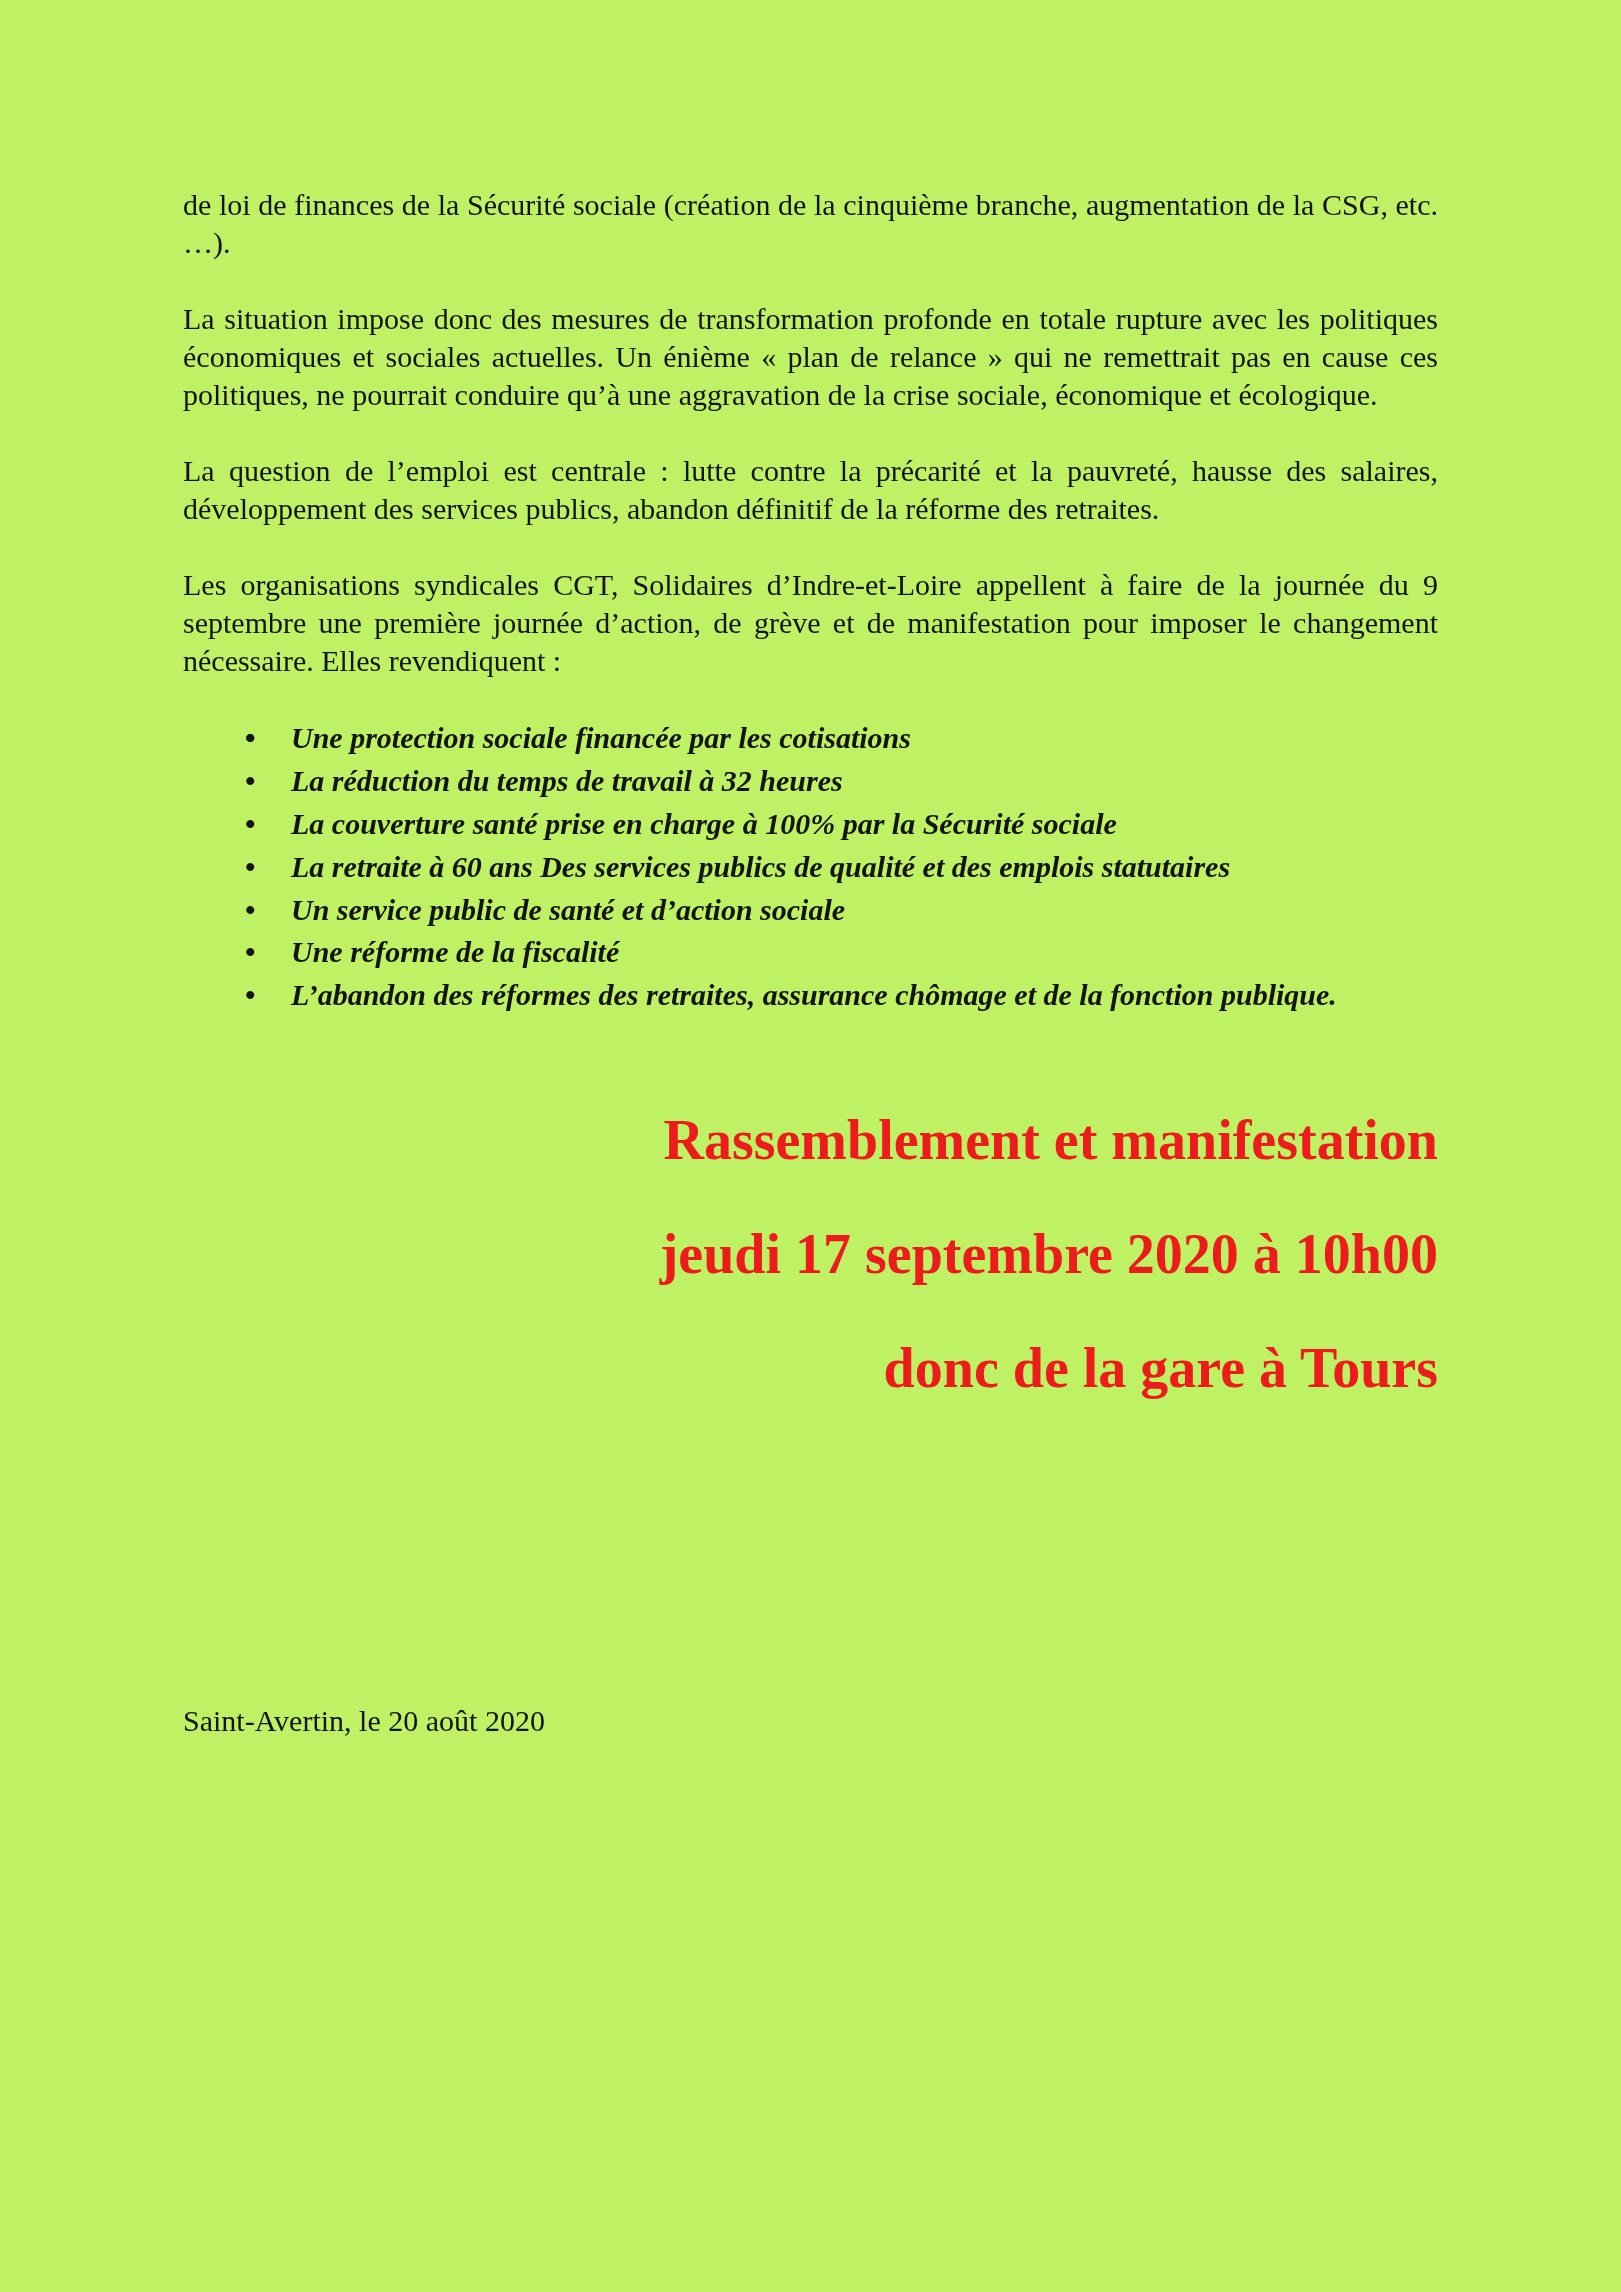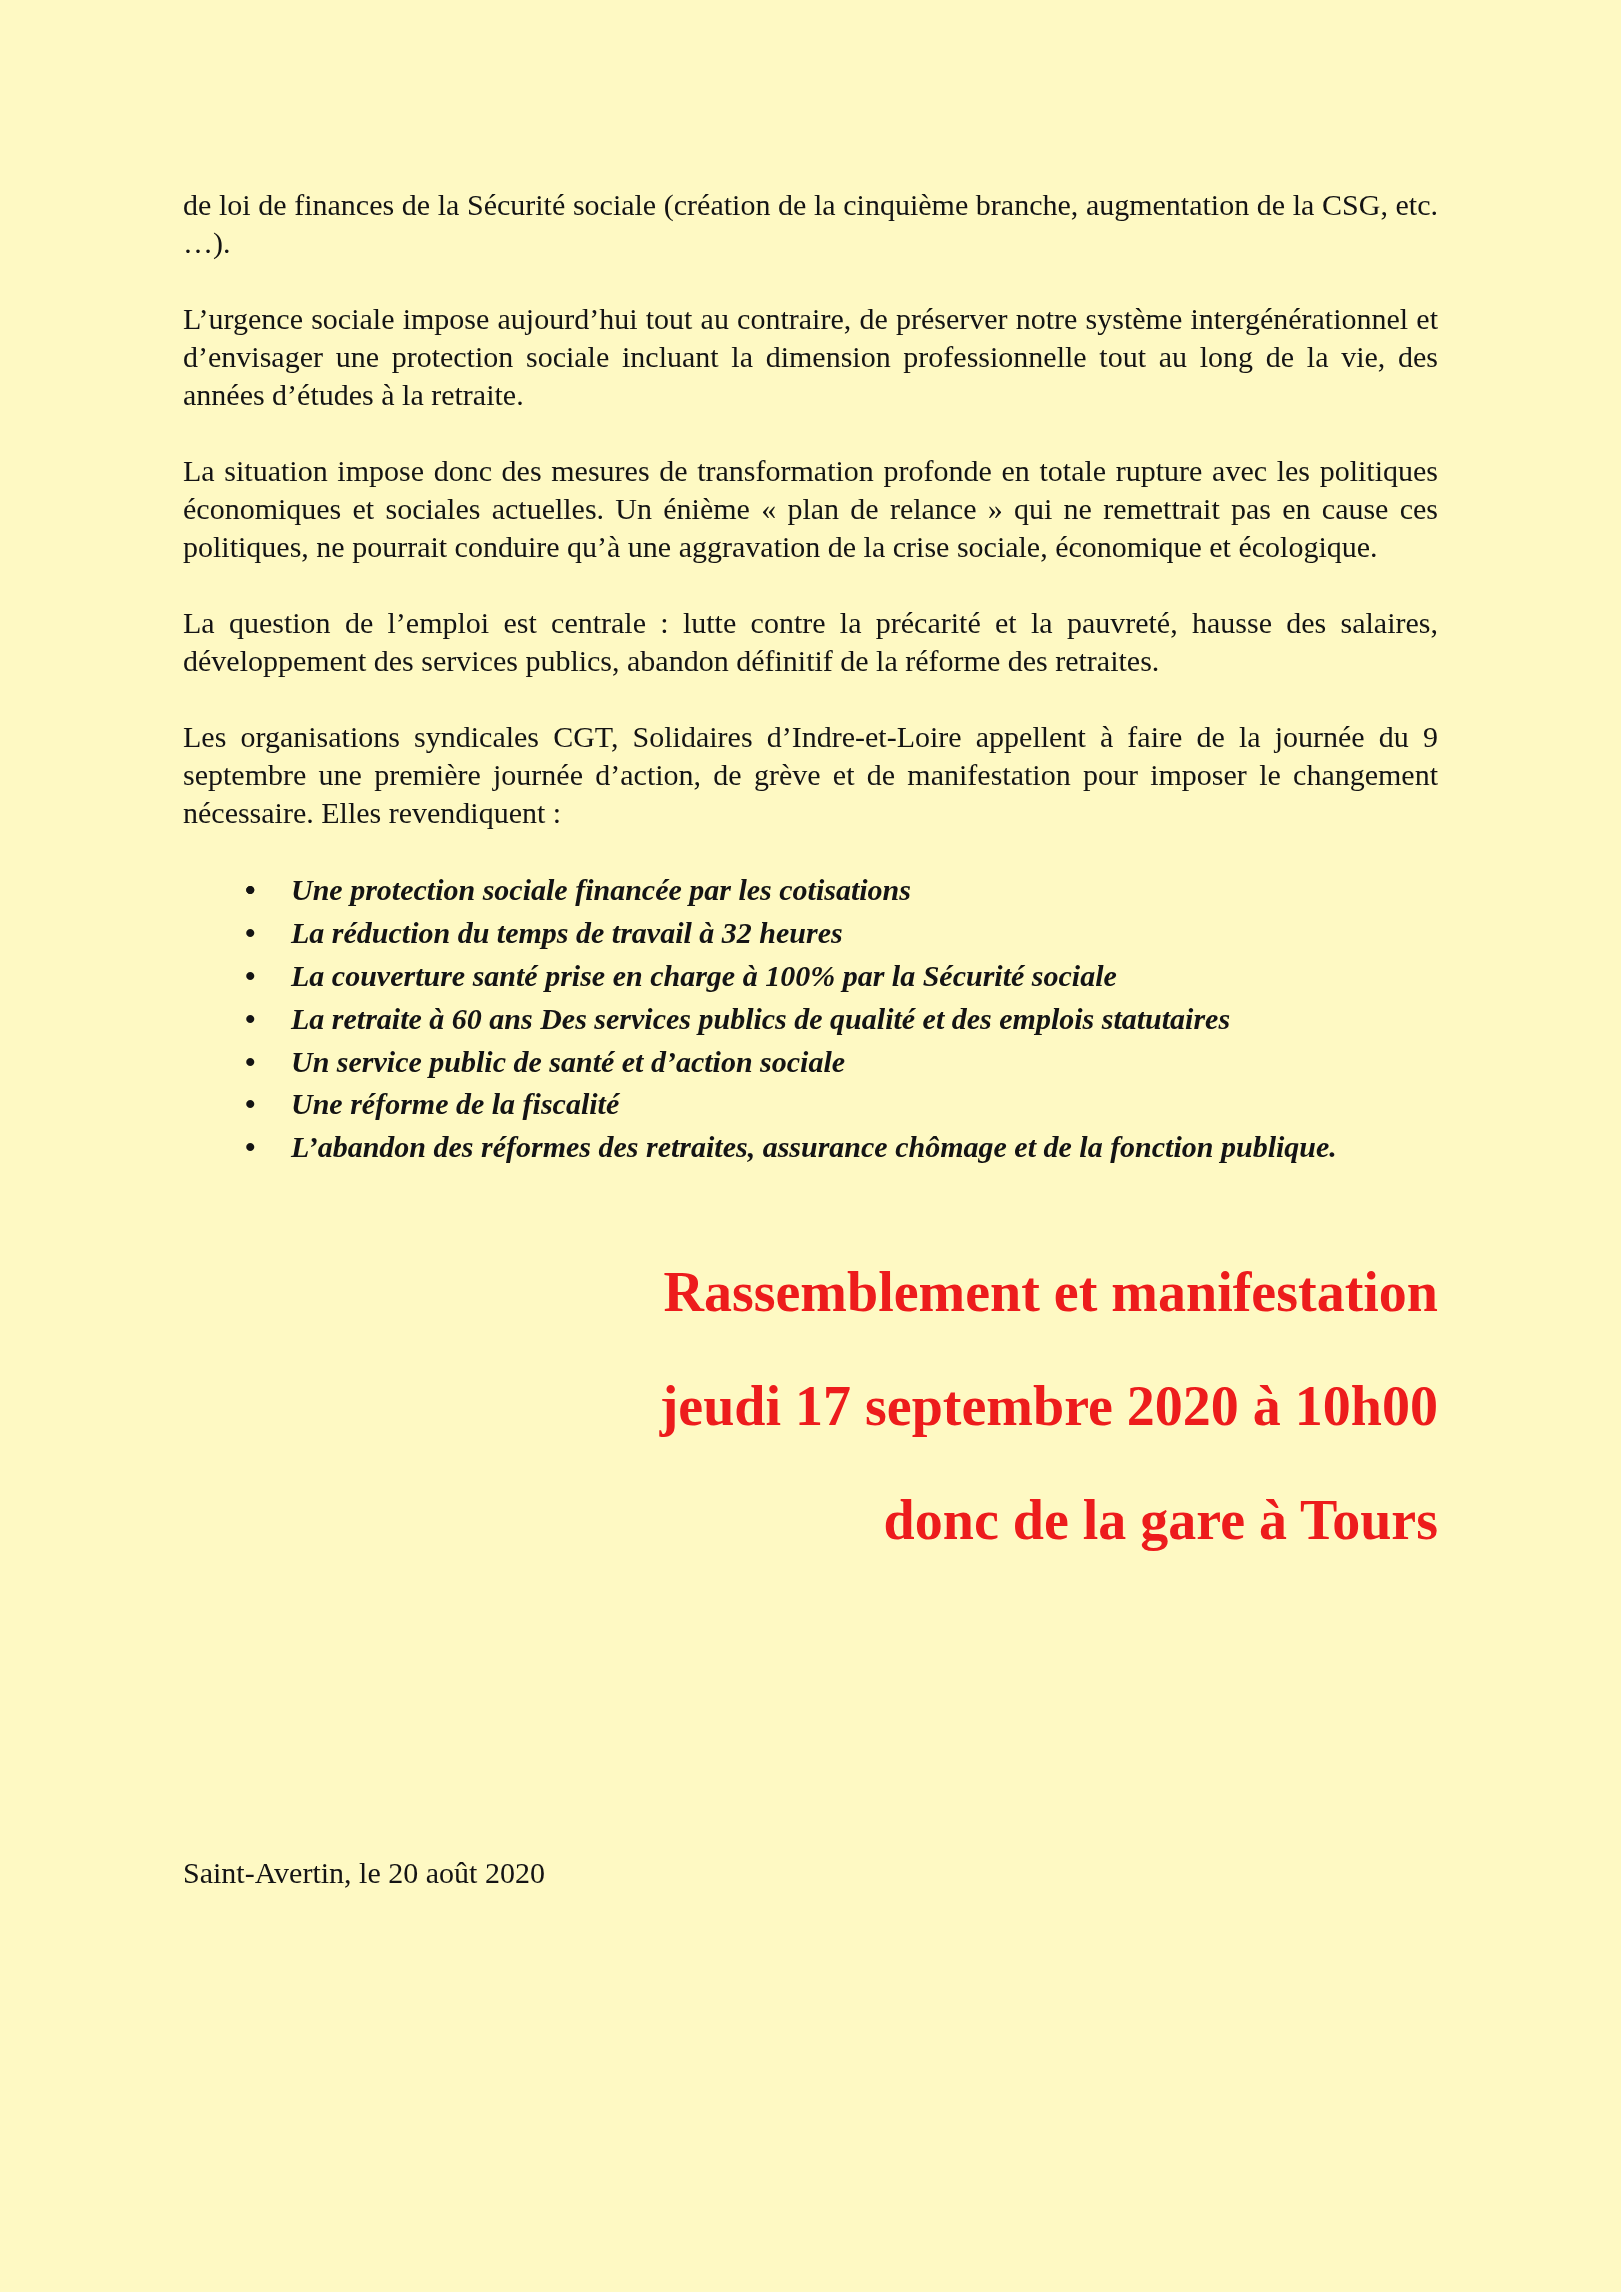--- a/index.html
+++ b/index.html
@@ -5,21 +5,21 @@
   html, body {
     margin: 0;
     padding: 0;
     background: #888;
   }
   .page {
     position: relative;
     width: 1621px;
     height: 2293px;
     margin: 0 auto;
-    background: #fef9c3;
+    background: #bef264;
     box-sizing: border-box;
     padding: 186px 183px 0 183px;
     overflow: hidden;
     font-family: "Liberation Serif", "DejaVu Serif", serif;
     color: #141414;
   }
   .body-text p {
     font-size: 30px;
     line-height: 38px;
     margin: 0 0 38px 0;
@@ -66,21 +66,20 @@
     line-height: 38px;
   }
 </style>
 </head>
 <body>
 
 <div class="page">
 
   <div class="body-text">
     <p>de loi de finances de la Sécurité sociale (création de la cinquième branche, augmentation de la CSG, etc. …).</p>
-    <p>L’urgence sociale impose aujourd’hui tout au contraire, de préserver notre système intergénérationnel et d’envisager une protection sociale incluant la dimension professionnelle tout au long de la vie, des années d’études à la retraite.</p>
     <p>La situation impose donc des mesures de transformation profonde en totale rupture avec les politiques économiques et sociales actuelles. Un énième « plan de relance » qui ne remettrait pas en cause ces politiques, ne pourrait conduire qu’à une aggravation de la crise sociale, économique et écologique.</p>
     <p>La question de l’emploi est centrale : lutte contre la précarité et la pauvreté, hausse des salaires, développement des services publics, abandon définitif de la réforme des retraites.</p>
     <p>Les organisations syndicales CGT, Solidaires d’Indre-et-Loire appellent à faire de la journée du 9 septembre une première journée d’action, de grève et de manifestation pour imposer le changement nécessaire. Elles revendiquent :</p>
   </div>
 
   <ul class="demands">
     <li>
       <span class="bullet-dot">•</span>
     </li>
     <li>

